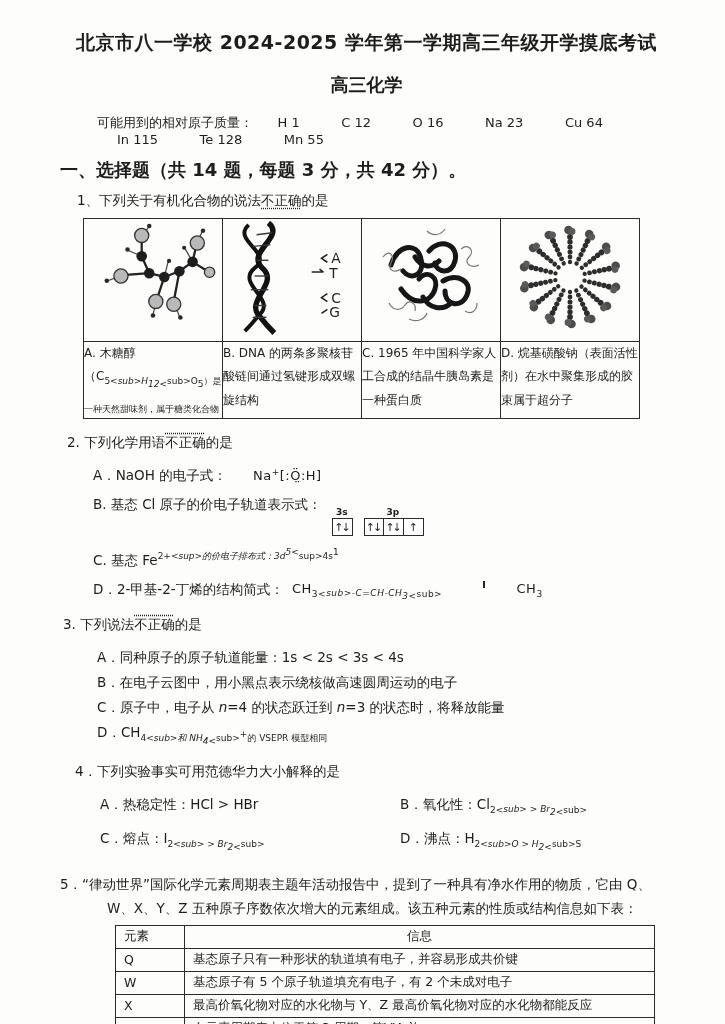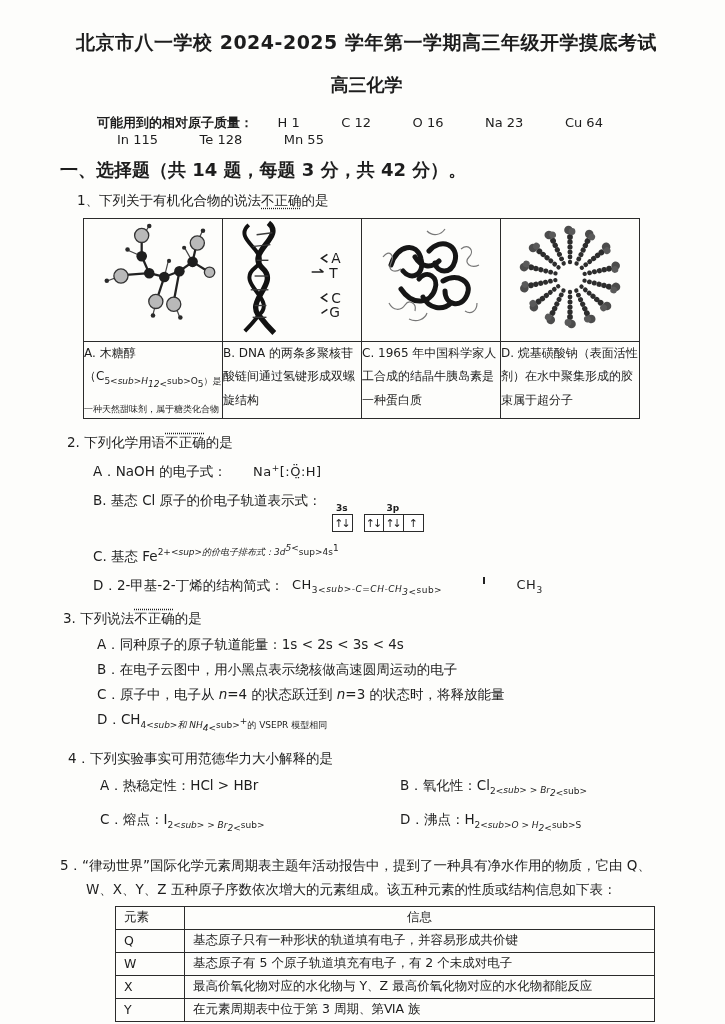--- a/index.html
+++ b/index.html
@@ -3,27 +3,27 @@
 <meta charset="utf-8">
 <style>
   html,body{margin:0;padding:0;}
   body{
     width:725px;height:1024px;overflow:hidden;
     background:#fdfdfb;color:#1d1d1d;
     font-family:"DejaVu Sans","Liberation Sans",sans-serif;
     -webkit-font-smoothing:antialiased;
   }
   .page{width:725px;height:1024px;box-sizing:border-box;padding:0 52px 0 60px;position:relative;}
-  .b{font-weight:bold;text-align:center;}
+  .b{font-weight:normal;text-align:center;}
   .title{margin:30px 0 0;text-align:center;font-size:19px;font-weight:bold;letter-spacing:.5px;}
   .subtitle{margin:17px 0 0;text-align:center;font-size:18px;font-weight:bold;}
   .masses{margin:17px 0 0 37px;font-size:13px;font-weight:bold;}
   .masses .mass-item{font-weight:normal;margin-right:17px;white-space:nowrap;padding-left:20px;}
   .section{margin:11px 0 0;font-size:18px;font-weight:bold;}
-  .stem{font-size:13.5px;margin:8px;}
+  .stem{font-size:13.5px;margin:15px;}
   .q1-stem{margin:10px 0 0 17px;}
   .emph-under{text-decoration:underline dotted;text-underline-offset:3px;}
   .emph-over{text-decoration:overline dotted;}
   
   table.t1{border-collapse:collapse;margin:8px 0 0 23px;table-layout:fixed;width:557px;}
   table.t1 td{border:1.5px solid #2b2b2b;vertical-align:top;padding:0;}
   td.imgcell{height:122px;text-align:center;vertical-align:middle;}
   td.capcell{height:76px;font-size:12px;line-height:1.95;padding:3px 6px 4px 7px;}
   
   .qblock{margin-top:15px;}
@@ -39,21 +39,21 @@
        width:17px;height:16px;border:1.4px solid #2b2b2b;margin-right:-1.4px;
        font-size:11px;letter-spacing:-2px;padding-right:2px;background:#fff;}
   .struct{display:inline-flex;flex-direction:row;align-items:flex-start;vertical-align:top;margin-left:4px;font-size:13px;}
   .struct-main{letter-spacing:.5px;}
   .struct-bar{display:block;width:1.4px;height:7px;background:#222;margin-left:41px;}
   .struct-sub{margin-left:32px;letter-spacing:.5px;}
   
   .q4grid{display:grid;grid-template-columns:300px auto;row-gap:13px;margin:9px 0 0 40px;font-size:13.5px;}
   
   .q5line{font-size:13.5px;margin:0;}
-  .q5line2{margin:6px 0 0 26px;}
+  .q5line2{margin:6px 0 0 47px;}
   table.t2{border-collapse:collapse;margin:7px 0 0 55px;width:540px;font-size:12.5px;}
   table.t2 td,table.t2 th{border:1.4px solid #2b2b2b;padding:1px 8px;height:20px;font-weight:normal;}
   table.t2 .el{width:52px;text-align:left;}
   table.t2 th{text-align:center;}
 </style>
 </head>
 <body>
 
 <div class="page">
 

